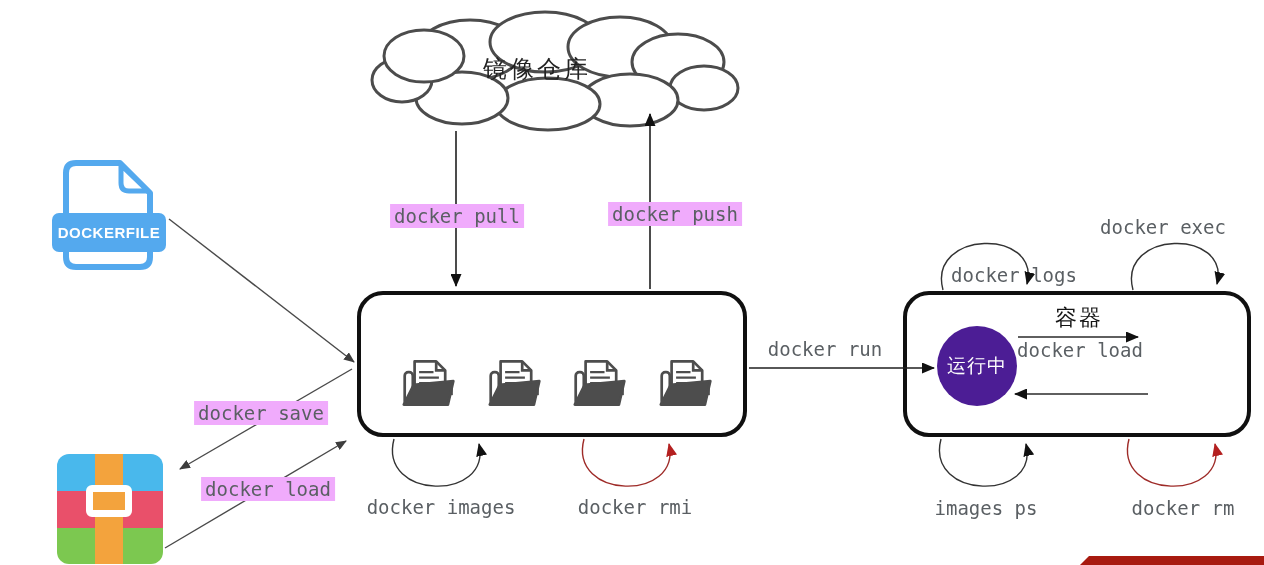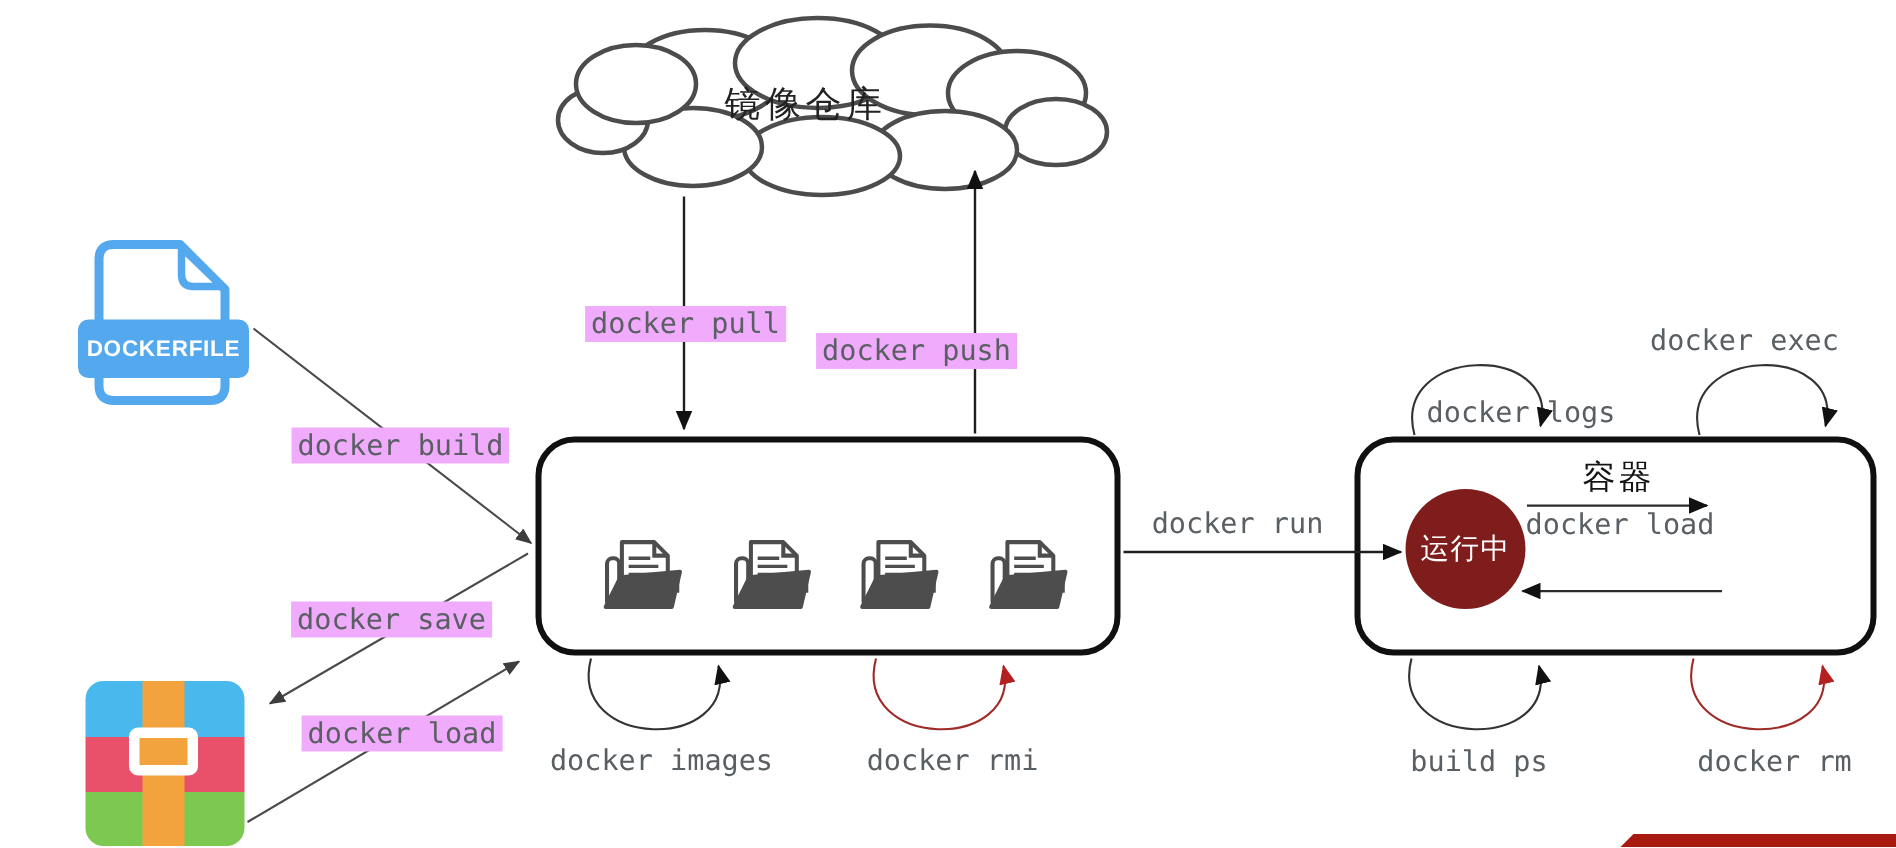--- a/index.html
+++ b/index.html
@@ -25,31 +25,31 @@
   #cloud-label {
     position:absolute; left:537px; top:69px; transform:translate(-50%,-50%);
     font-size:24px; color:#222; letter-spacing:3px; z-index:4; white-space:nowrap;
   }
   
   .state-circle {
     position:absolute; border-radius:50%; display:flex; align-items:center;
     justify-content:center; color:#fdfdfd; font-size:19px; letter-spacing:1px;
     z-index:2; white-space:nowrap;
   }
-  #running-circle { left:937px; top:326px; width:80px; height:80px; background:#7f1d1d; }
+  #running-circle { left:937px; top:326px; width:80px; height:80px; background:#4c1d95; }
   #stopped-circle { left:1143px; top:325px; width:82px; height:82px; background:#bb0a12; }
   
   .cmd {
     position:absolute; transform:translate(-50%,-50%);
     font-family:"DejaVu Sans Mono", monospace; font-size:19px; color:#5a5f63;
     white-space:nowrap; z-index:5;
   }
   .cmd.halo { background:#f0abfc; padding:1px 4px; }
   #cmd-pull   { left:457px;  top:216px; }
-  #cmd-push   { left:611px;  top:214px;margin-top:20px; }
+  #cmd-push   { left:675px;  top:214px; }
   #cmd-build  { left:267px;  top:297px; }
   #cmd-save   { left:261px;  top:413px; }
   #cmd-load   { left:268px;  top:489px; }
   #cmd-run    { left:825px;  top:349px; }
   #cmd-stop   { left:1080px; top:350px; }
   #cmd-start  { left:1083px; top:410px; }
   #cmd-logs   { left:1014px;  top:227px;margin-top:48px; }
   #cmd-exec   { left:1163px; top:227px; }
   #cmd-images { left:441px;  top:507px; }
   #cmd-rmi    { left:635px;  top:507px; }
@@ -187,26 +187,25 @@
       <path d="M1133,290 C1117,230 1231,228 1217,284" stroke="#333" stroke-width="1.4" marker-end="url(#ah-black)"></path>
       <path d="M394,439 C378,500 492,502 479,444" stroke="#333" stroke-width="1.4" marker-end="url(#ah-black)"></path>
       <path d="M584,439 C568,500 682,502 669,444" stroke="#9e2b28" stroke-width="1.4" marker-end="url(#ah-red)"></path>
       <path d="M941,439 C925,500 1040,502 1026,444" stroke="#333" stroke-width="1.4" marker-end="url(#ah-black)"></path>
       <path d="M1129,439 C1113,500 1228,502 1215,444" stroke="#9e2b28" stroke-width="1.4" marker-end="url(#ah-red)"></path>
     </g>
   </svg>
 
   <div id="cmd-pull" class="cmd halo">docker pull</div>
   <div id="cmd-push" class="cmd halo">docker push</div>
-  <div id="cmd-build" class="cmd halo">docker build</div>
   <div id="cmd-save" class="cmd halo">docker save</div>
   <div id="cmd-load" class="cmd halo">docker load</div>
   <div id="cmd-run" class="cmd">docker run</div>
   <div id="cmd-stop" class="cmd">docker load</div>
   <div id="cmd-logs" class="cmd">docker logs</div>
   <div id="cmd-exec" class="cmd">docker exec</div>
   <div id="cmd-images" class="cmd">docker images</div>
   <div id="cmd-rmi" class="cmd">docker rmi</div>
-  <div id="cmd-ps" class="cmd">build ps</div>
+  <div id="cmd-ps" class="cmd">images ps</div>
   <div id="cmd-rm" class="cmd">docker rm</div>
 
   <div id="red-bar"></div>
 </div>
 
 </body></html>

